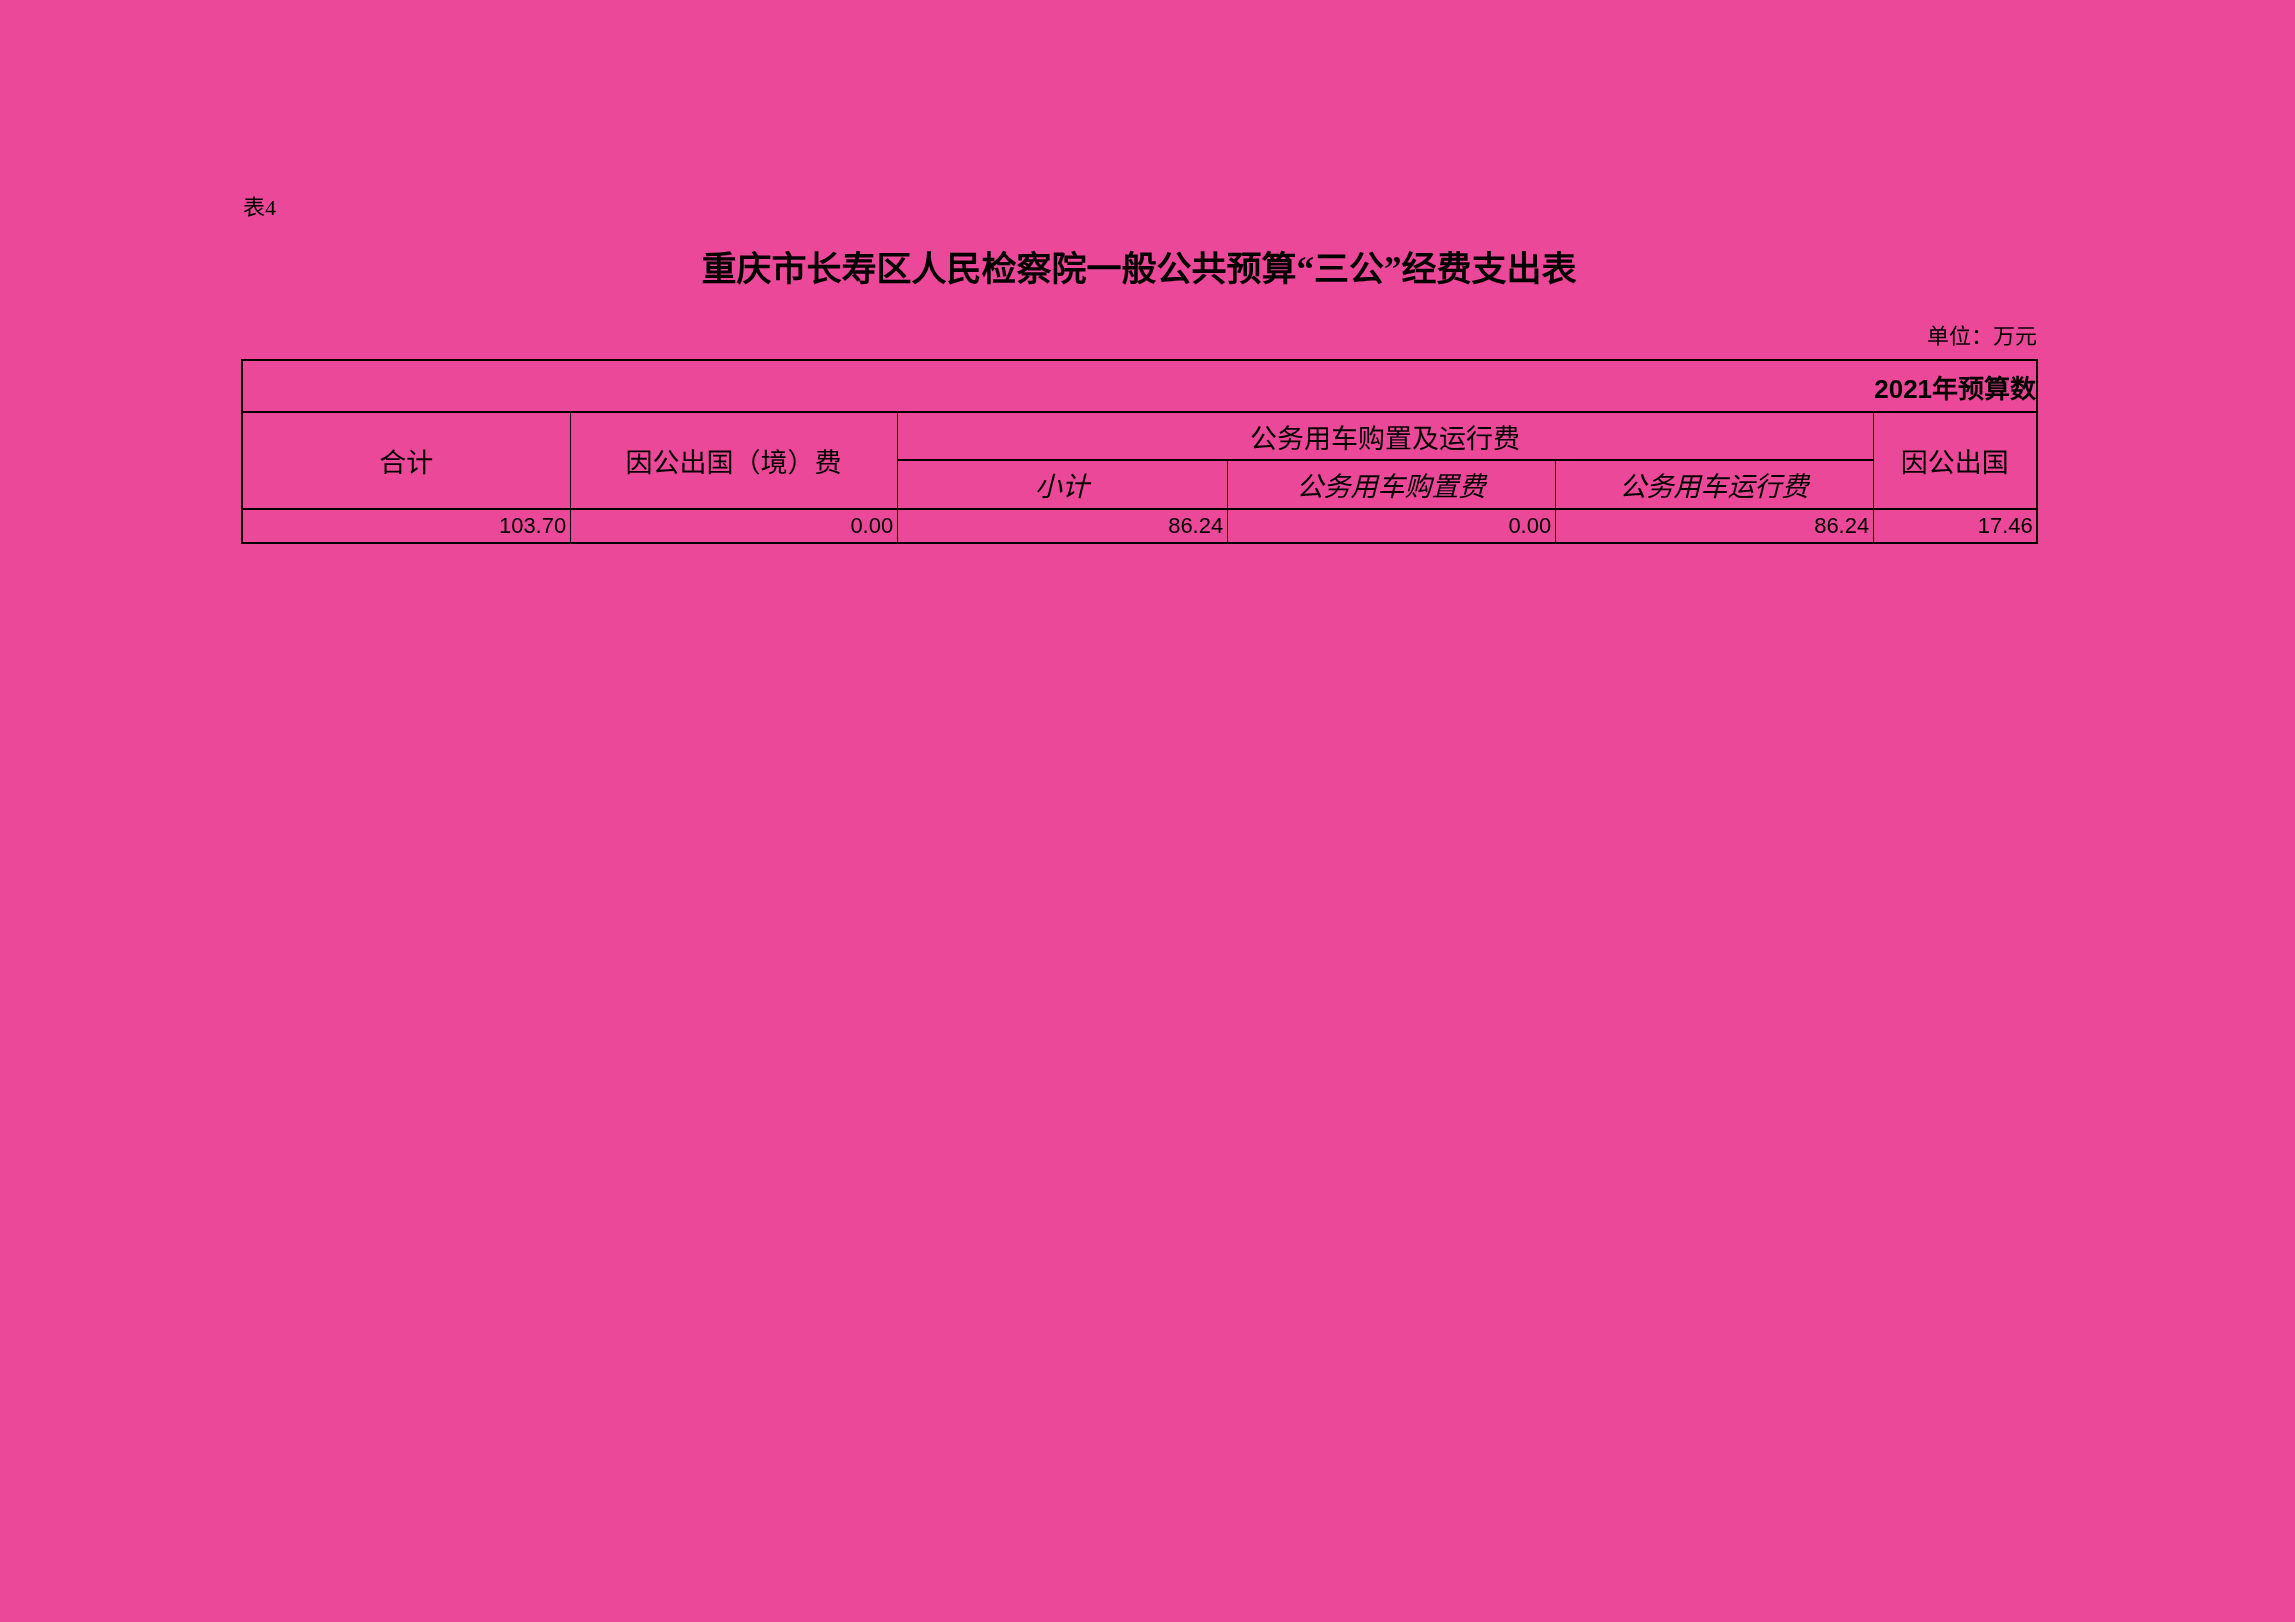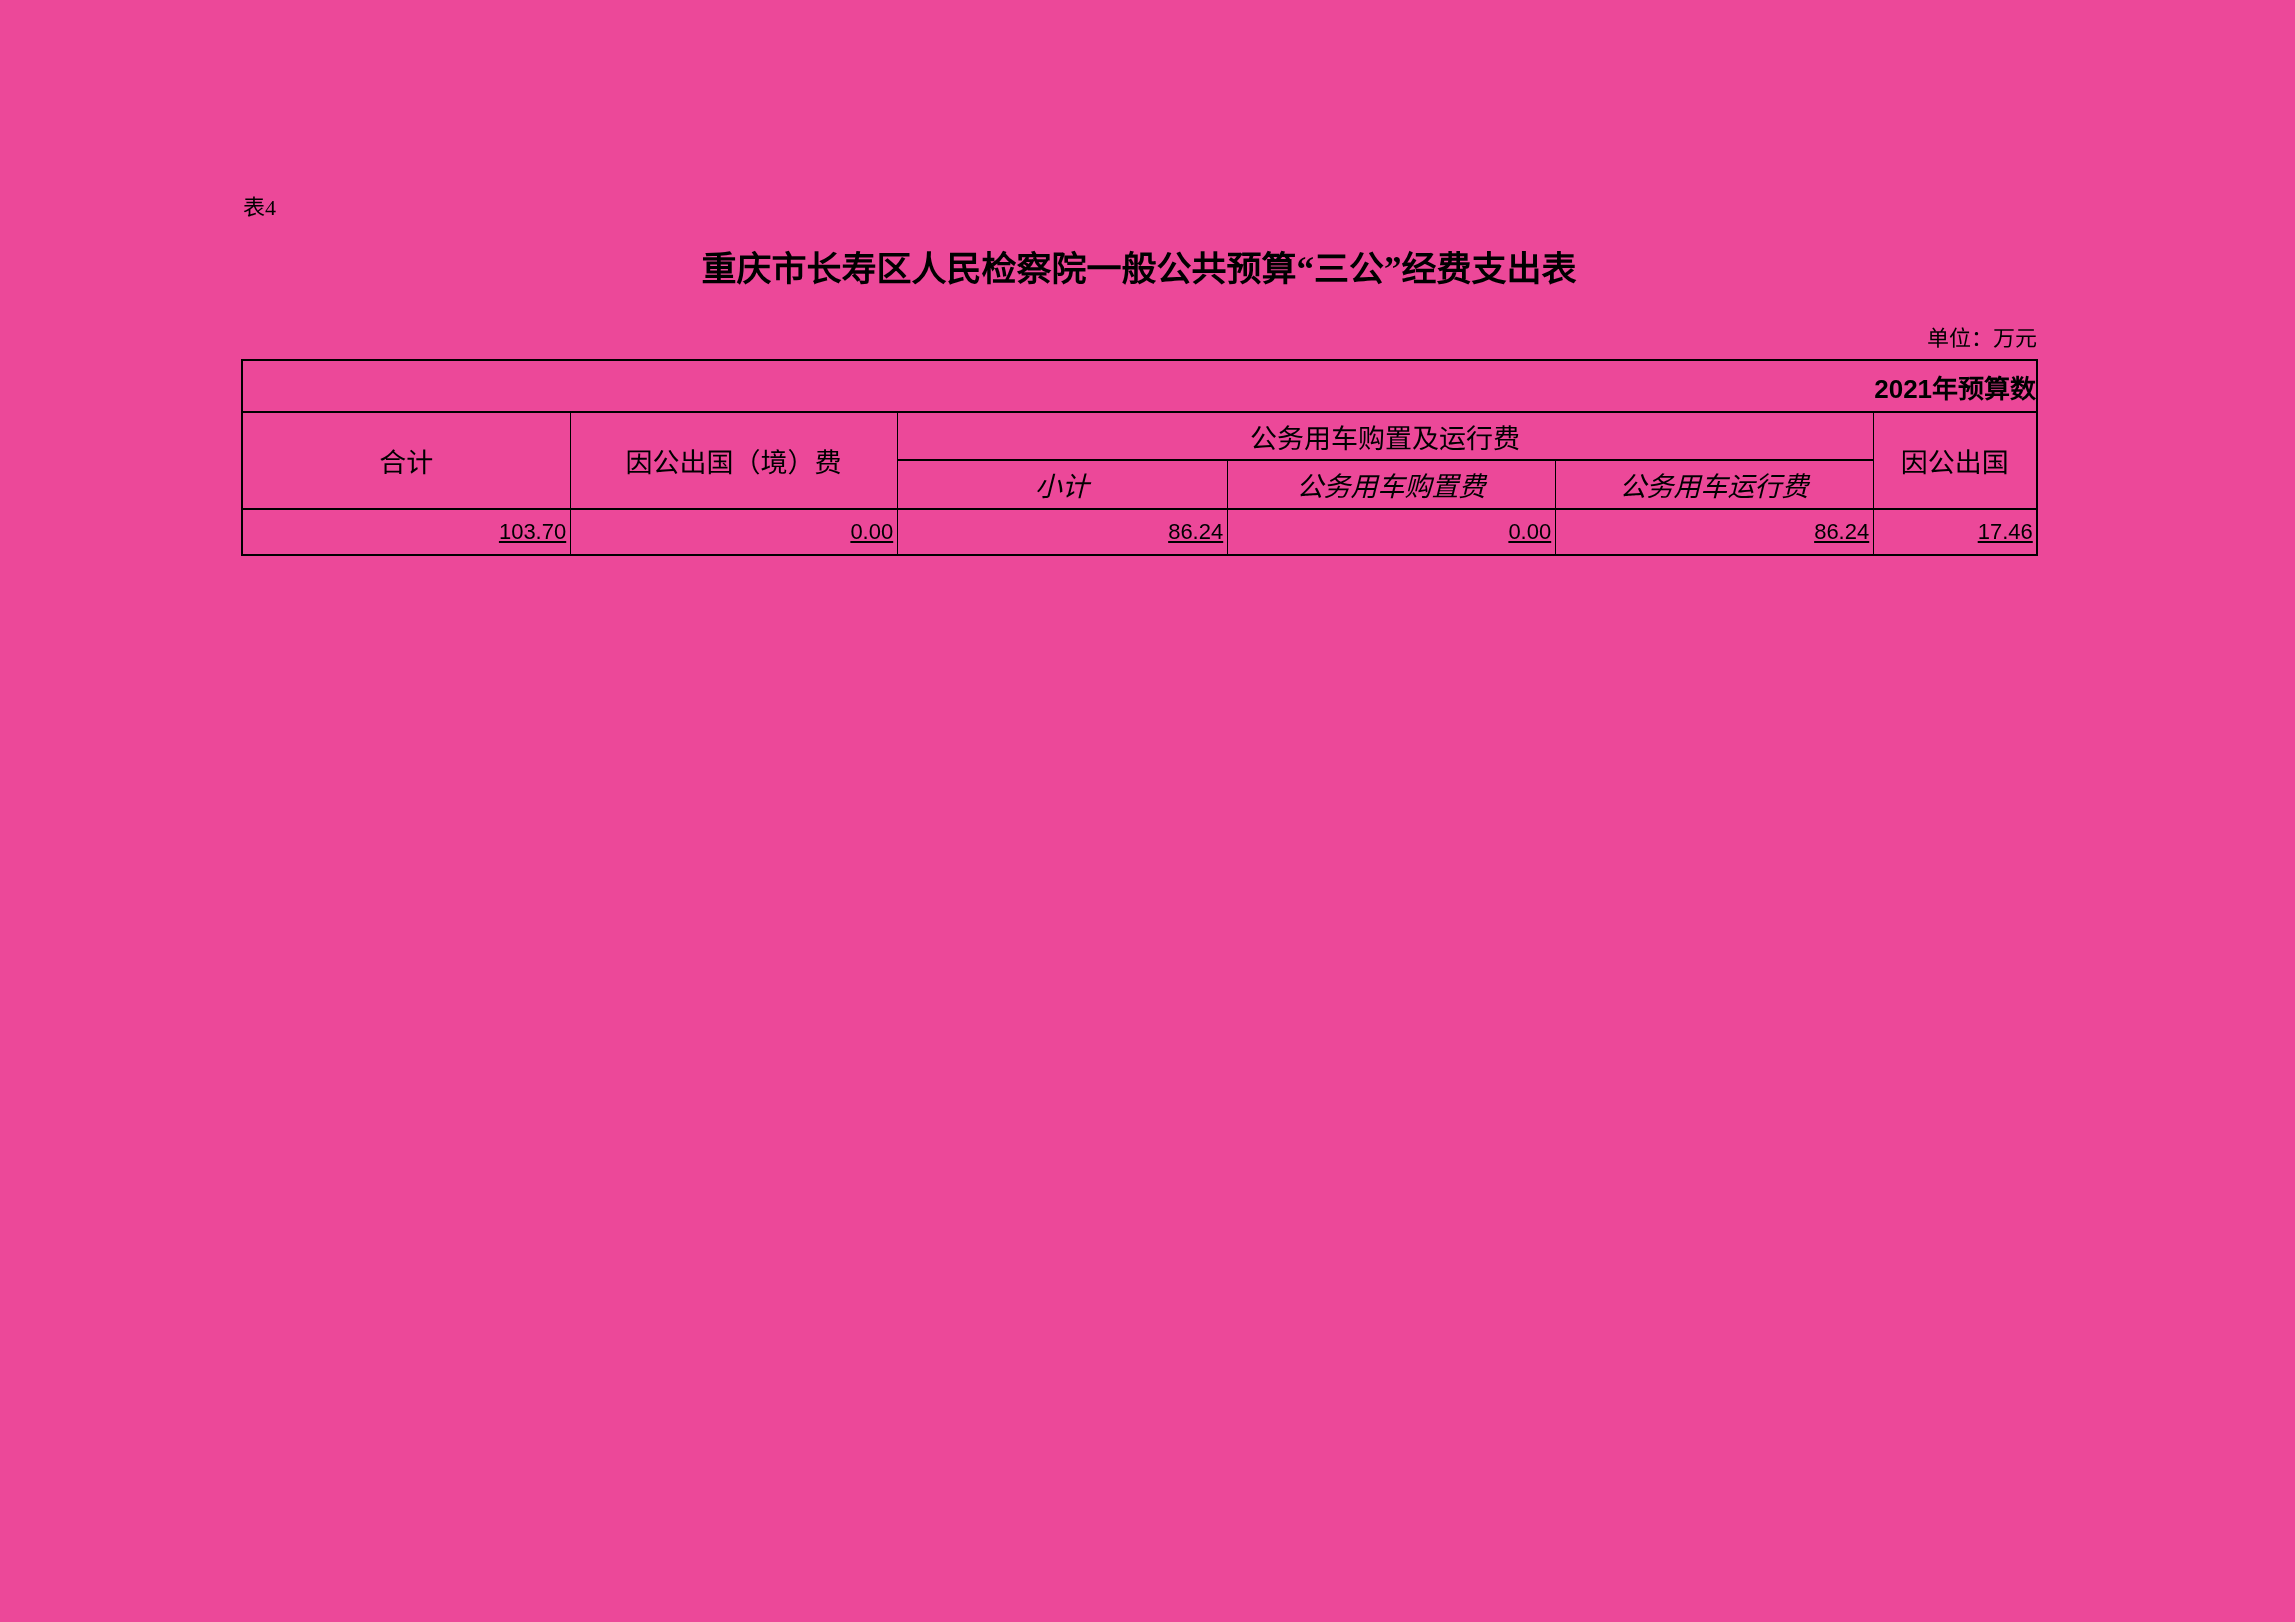--- a/index.html
+++ b/index.html
@@ -38,21 +38,21 @@
     font-family: "Liberation Serif", serif;
   }
   .unit-note {
     position: absolute;
     left: 241px;
     top: 327px;
     width: 1796px;
     text-align: right;
     font-size: 22px;
     line-height: 1.1;
-    font-family: Liberation Sans, sans-serif;
+    font-family: Liberation Mono, monospace;
   }
   table.budget {
     position: absolute;
     left: 241px;
     top: 359px;
     width: 1796px;
     border-collapse: collapse;
     table-layout: fixed;
     border: 2px solid #000000;
   }
@@ -61,21 +61,21 @@
     border-right: 1.3px solid #000000;
     border-top: 2px solid #000000;
     border-bottom: 2px solid #000000;
     vertical-align: middle;
     overflow: hidden;
     white-space: nowrap;
   }
   tr.r-year  { height: 52px; }
   tr.r-h1    { height: 48px; }
   tr.r-h2    { height: 49px; font-style: italic; }
-  tr.r-data  { height: 46px; text-decoration: underline; }
+  tr.r-data  { height: 34px; }
   td.year {
     text-align: right;
     font-weight: bold;
     font-size: 26px;
     font-family: "Liberation Sans", sans-serif;
   }
   td.hd {
     text-align: center;
     font-size: 27px;
     font-family: "Liberation Serif", serif;

